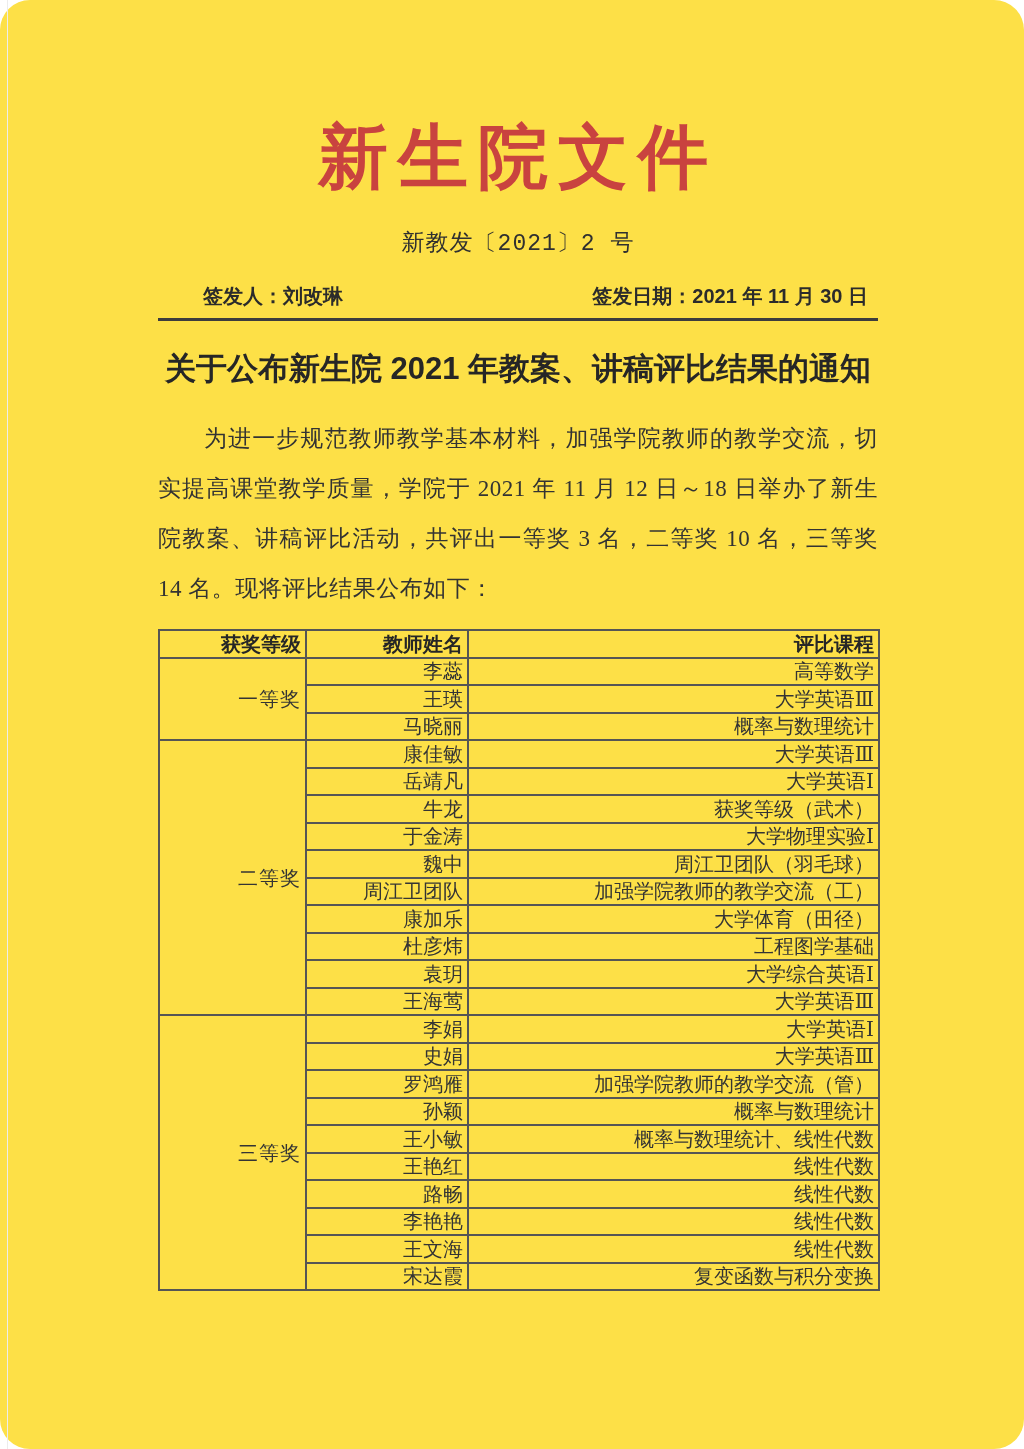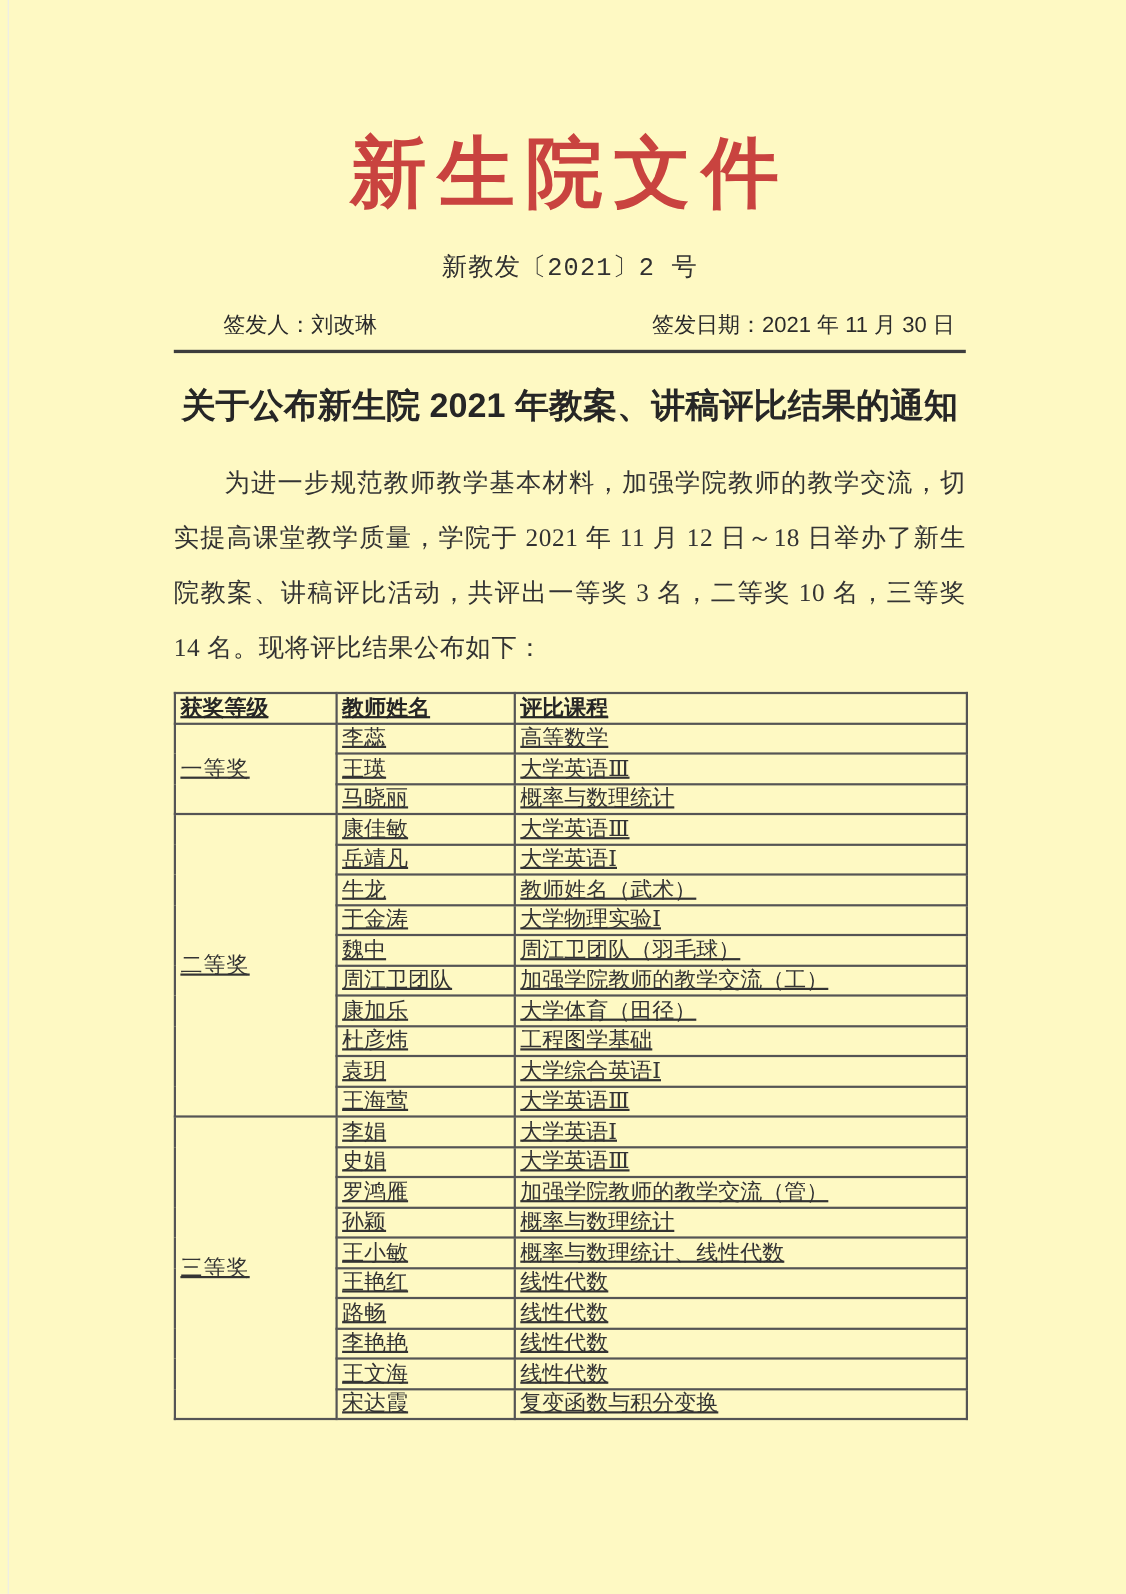--- a/index.html
+++ b/index.html
@@ -8,21 +8,22 @@
     width: 1024px;
     height: 1449px;
     position: relative;
     font-family: "Liberation Serif", "DejaVu Serif", serif;
     color: #303030;
     overflow: hidden;
   }
   .page {
     position: absolute;
     inset: 0;
-    background: #fef9c3;
+    background: #fde047;
+    border-radius: 30px;
   }
   .scan-edge {
     position: absolute;
     left: 7px; top: 0; bottom: 0;
     width: 1px;
     background: #ececec;
   }
   .content {
     position: relative;
     width: 720px;
@@ -47,21 +48,21 @@
     font-family: Liberation Mono, monospace;
   }
   .issue-row {
     margin-top: 20px;
     display: flex;
     justify-content: space-between;
     align-items: baseline;
     padding-left: 45px;
     padding-right: 10px;
     font-family: "Liberation Sans", "DejaVu Sans", sans-serif;
-    font-weight: normal;
+    font-weight: bold;
     font-size: 20px;
     line-height: 30px;
     color: #2b2b2b;
   }
   .rule {
     margin-top: 7px;
     height: 0;
     border-top: 3px solid #3d3d3d;
   }
   .notice-title {
@@ -86,28 +87,27 @@
     margin-top: 15px;
     width: 720px;
     border-collapse: collapse;
     table-layout: fixed;
   }
   table.awards th,
   table.awards td {
     border: 2px solid #555555;
     height: 27.5px;
     padding: 0 4px;
-    text-align: left;
+    text-align: right;
     vertical-align: middle;
     font-size: 20px;
     line-height: 24px;
     color: #343434;
     overflow: hidden;
     white-space: nowrap;
-    text-decoration: underline;
   }
   table.awards th {
     font-weight: bold;
     color: #262626;
   }
   td.award-cell { font-size: 20px; letter-spacing: 1px; }
 </style>
 </head>
 <body>
 
@@ -162,21 +162,21 @@
             <td rowspan="10" class="award-cell">二等奖</td>
             <td>康佳敏</td>
             <td>大学英语Ⅲ</td>
           </tr>
           <tr>
             <td>岳靖凡</td>
             <td>大学英语Ⅰ</td>
           </tr>
           <tr>
             <td>牛龙</td>
-            <td>教师姓名（武术）</td>
+            <td>获奖等级（武术）</td>
           </tr>
           <tr>
             <td>于金涛</td>
             <td>大学物理实验Ⅰ</td>
           </tr>
           <tr>
             <td>魏中</td>
             <td>周江卫团队（羽毛球）</td>
           </tr>
           <tr>

